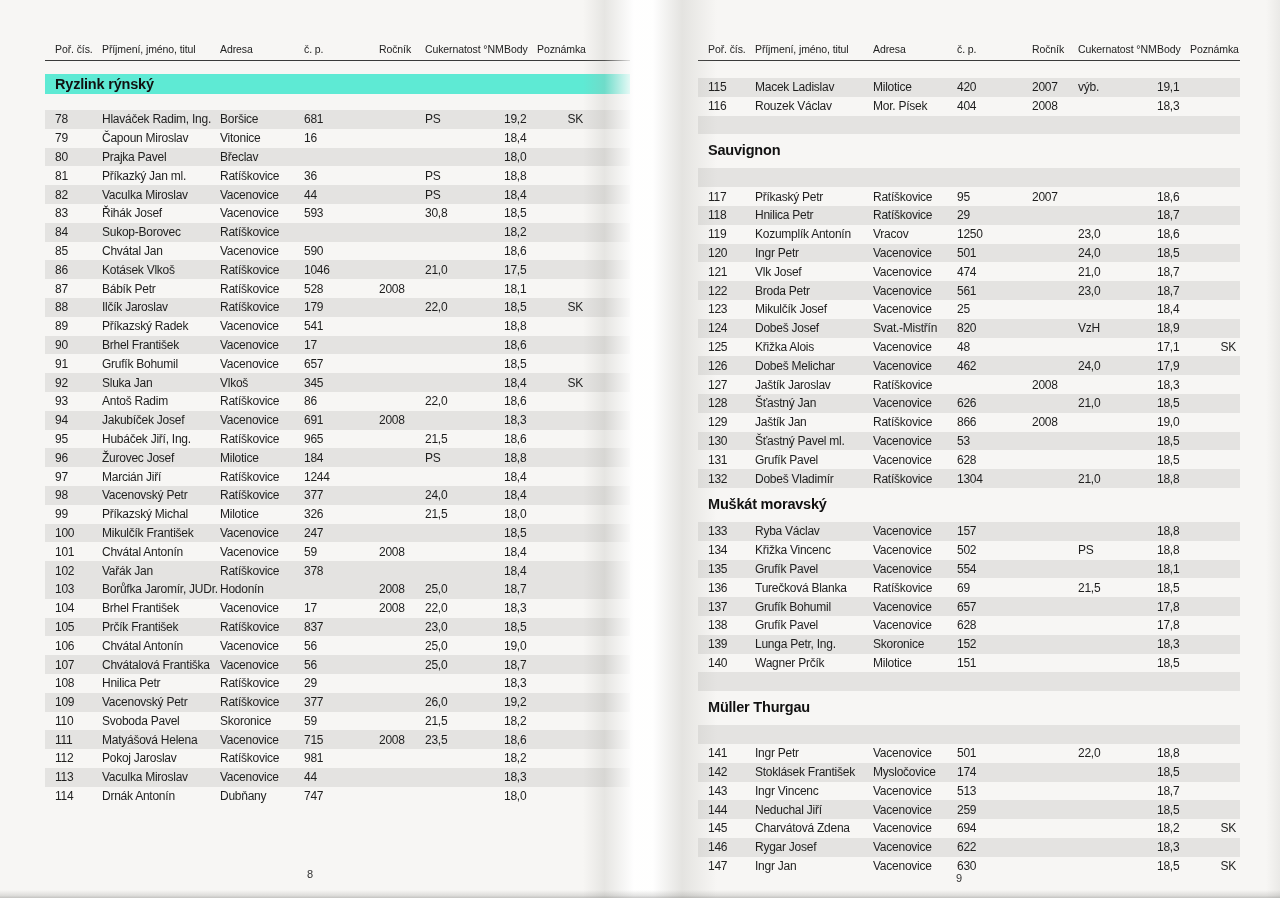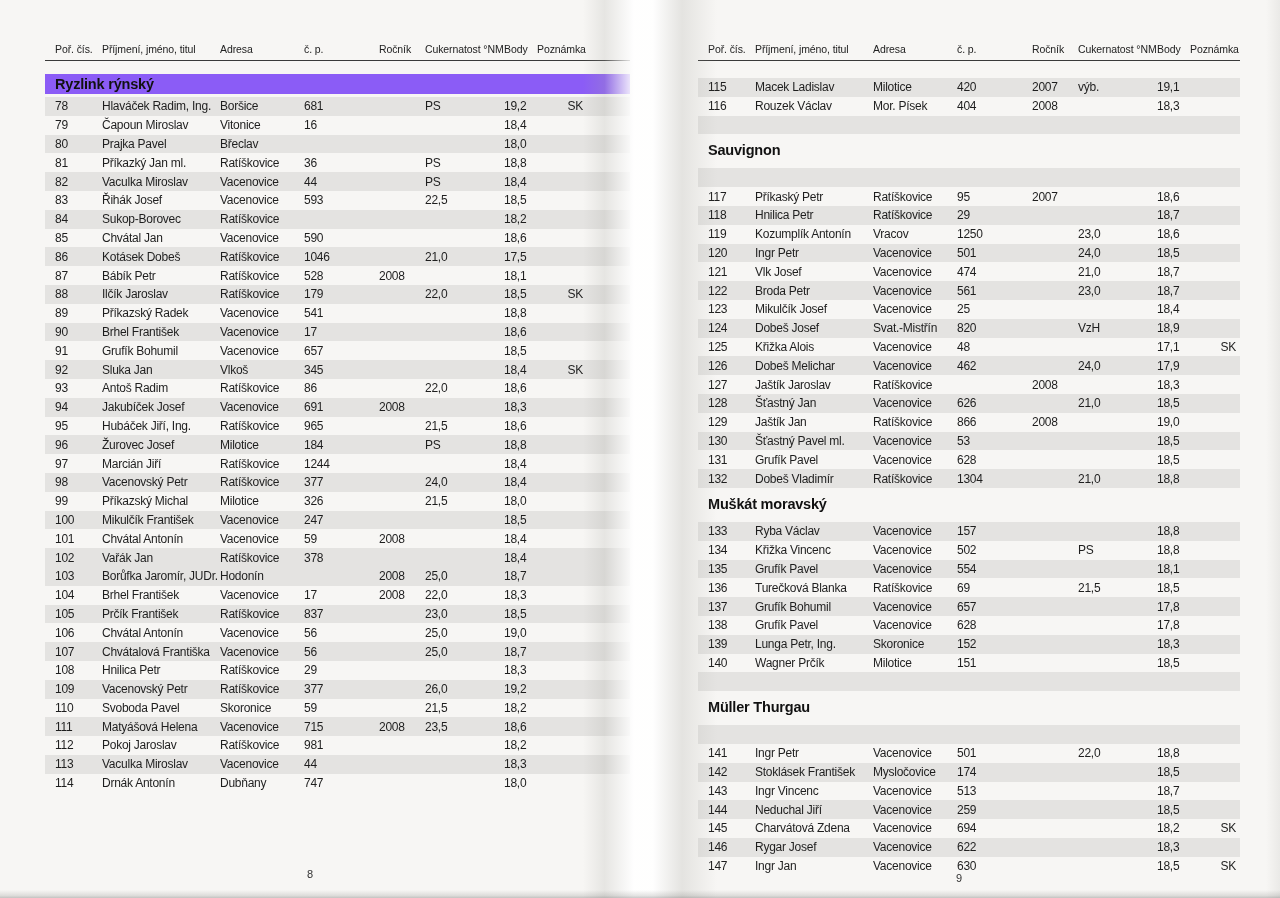--- a/index.html
+++ b/index.html
@@ -32,22 +32,22 @@
 
   .section-title {
     font-weight:bold;
     font-size:14.5px;
     letter-spacing:-0.2px;
     line-height:20px;
     padding-left:10px;
     color:#111;
   }
   .page-left .section-title {
-    background:#8b5cf6;
-    margin:13px 0 3px 0;
+    background:#5eead4;
+    margin:13px 0 16px 0;
   }
   .page-right .section-title {
     background:none;
     margin:6px 0 8px 0;
   }
   .page-right .groups { padding-top:17px; }
 
   .row {
     display:grid;
     grid-template-columns:57px 118px 84px 75px 46px 79px 33px 48px 1fr;
@@ -166,21 +166,21 @@
           <span class="cell c6">18,4</span>
           <span class="cell c7"></span>
           <span class="cell c8"></span>
         </div>
         <div class="row">
           <span class="cell c0">83</span>
           <span class="cell c1">Řihák Josef</span>
           <span class="cell c2">Vacenovice</span>
           <span class="cell c3">593</span>
           <span class="cell c4"></span>
-          <span class="cell c5">22,5</span>
+          <span class="cell c5">30,8</span>
           <span class="cell c6">18,5</span>
           <span class="cell c7"></span>
           <span class="cell c8"></span>
         </div>
         <div class="row shaded">
           <span class="cell c0">84</span>
           <span class="cell c1">Sukop-Borovec</span>
           <span class="cell c2">Ratíškovice</span>
           <span class="cell c3"></span>
           <span class="cell c4"></span>
@@ -195,21 +195,21 @@
           <span class="cell c2">Vacenovice</span>
           <span class="cell c3">590</span>
           <span class="cell c4"></span>
           <span class="cell c5"></span>
           <span class="cell c6">18,6</span>
           <span class="cell c7"></span>
           <span class="cell c8"></span>
         </div>
         <div class="row shaded">
           <span class="cell c0">86</span>
-          <span class="cell c1">Kotásek Dobeš</span>
+          <span class="cell c1">Kotásek Vlkoš</span>
           <span class="cell c2">Ratíškovice</span>
           <span class="cell c3">1046</span>
           <span class="cell c4"></span>
           <span class="cell c5">21,0</span>
           <span class="cell c6">17,5</span>
           <span class="cell c7"></span>
           <span class="cell c8"></span>
         </div>
         <div class="row">
           <span class="cell c0">87</span>

